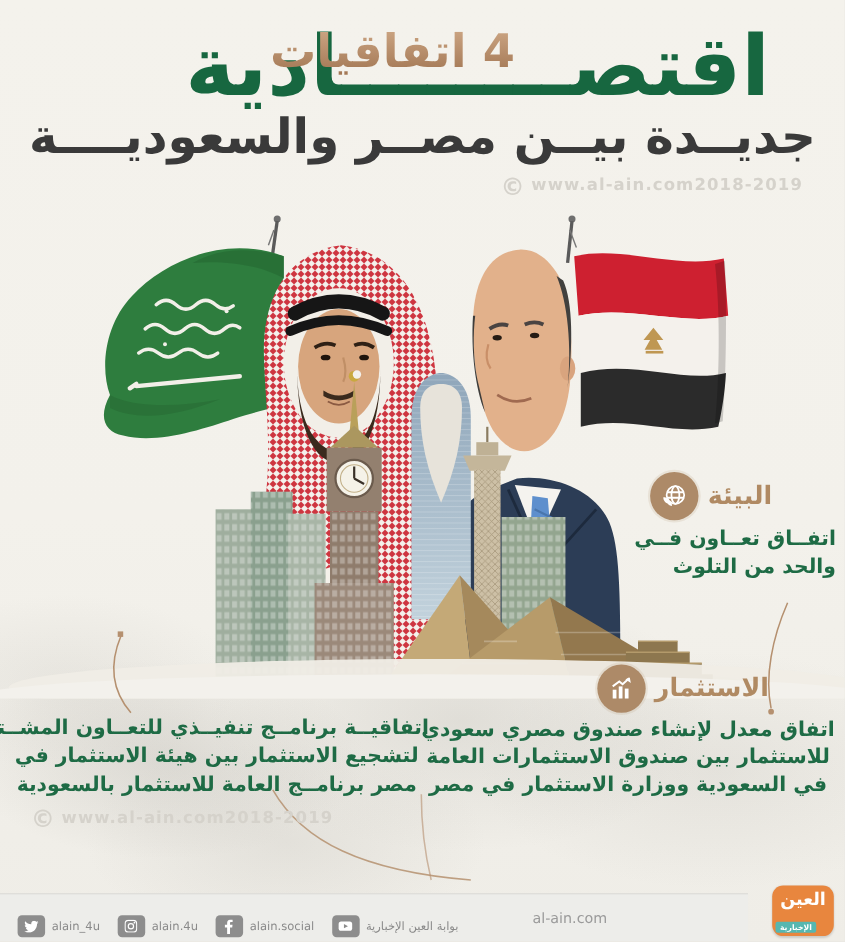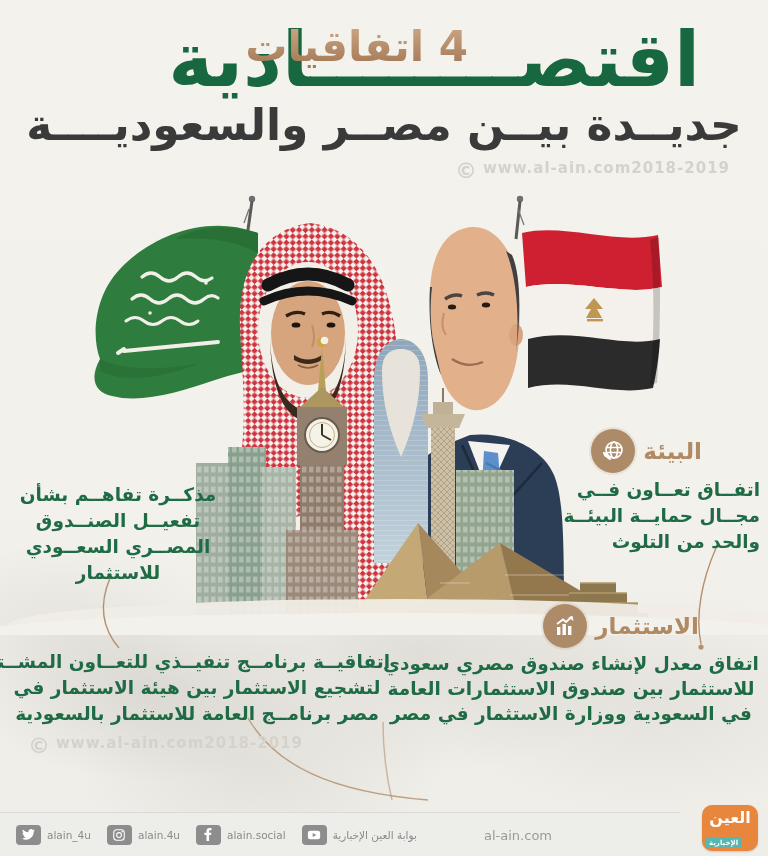--- a/index.html
+++ b/index.html
@@ -47,21 +47,21 @@
   .cat-row{position:absolute;display:flex;flex-direction:row-reverse;align-items:center;gap:8px;z-index:7;direction:rtl;padding-left:32px;}
   .cat-env{top:429px;right:66px;}
   .cat-invest{top:604px;right:69px;}
   .cat-circle{width:44px;height:44px;border-radius:50%;background:#ad8a68;display:flex;
     align-items:center;justify-content:center;flex:0 0 auto;box-shadow:0 0 0 2px rgba(173,138,104,.15);}
   .cat-label{font-size:23px;font-weight:700;color:#b08a63;white-space:nowrap;}
   
   .arcs{position:absolute;inset:0;z-index:3;pointer-events:none;}
   
   .footer{position:absolute;left:0;bottom:0;width:680px;height:44px;background:#ededea;
-    border-top:1px solid #dbdad6;display:flex;align-items:center;padding:15px 16px;z-index:8;}
+    border-top:1px solid #dbdad6;display:flex;align-items:flex-end;padding:4px 16px;z-index:8;}
   .social{display:flex;align-items:center;gap:16px;}
   .social-item{display:flex;align-items:center;gap:6px;cursor:pointer;}
   .s-icon{width:25px;height:20px;border-radius:4px;background:#8d8d8d;display:flex;
     align-items:center;justify-content:center;flex:0 0 auto;}
   .handle{font-size:10.5px;color:#8a8a8a;white-space:nowrap;}
   .handle.ar{direction:rtl;}
   .site-name{position:absolute;right:128px;top:15px;font-size:13px;color:#9a9a9a;margin-left:39px;}
   .logo{position:absolute;right:10px;bottom:5px;width:56px;height:46px;background:#e8863e;
     border-radius:10px;cursor:pointer;box-shadow:0 1px 2px rgba(0,0,0,.15);}
   .logo-name{position:absolute;top:3px;left:0;right:0;text-align:center;color:#fff;
@@ -269,30 +269,23 @@
           <path d="M7.4,10.5 H22.6 M7.4,15.5 H22.6"></path>
         </g>
         <path d="M10,21 C6,21 4,18 4,15 C8,15 10,17 10,21 Z" fill="#fff"></path>
         <path d="M12,23 C9,23 7.5,21 7.5,19 C10.5,19 12,20.5 12,23 Z" fill="#fff"></path>
       </svg>
     </span>
     <span class="cat-label">البيئة</span>
   </div>
   <div class="green-lines blk-env">
     <div class="ln">اتفــاق تعــاون فــي</div>
-    <div class="ln">مجــال حمايــة البيئــة</div>
     <div class="ln">والحد من التلوث</div>
   </div>
 
-  <div class="green-lines blk-memo">
-    <div class="ln">مذكــرة تفاهــم بشأن</div>
-    <div class="ln">تفعيــل الصنــدوق</div>
-    <div class="ln">المصــري السعــودي</div>
-    <div class="ln">للاستثمار</div>
-  </div>
 
   <div class="cat-row cat-invest">
     <span class="cat-circle">
       <svg width="28" height="28" viewBox="0 0 28 28">
         <g fill="#fff">
           <rect x="6" y="15" width="3.4" height="8"></rect>
           <rect x="11.5" y="12" width="3.4" height="11"></rect>
           <rect x="17" y="14" width="3.4" height="9"></rect>
         </g>
         <path d="M6,12 L12,7.5 L15,10 L21,4.5" stroke="#fff" stroke-width="1.8" fill="none"></path>

